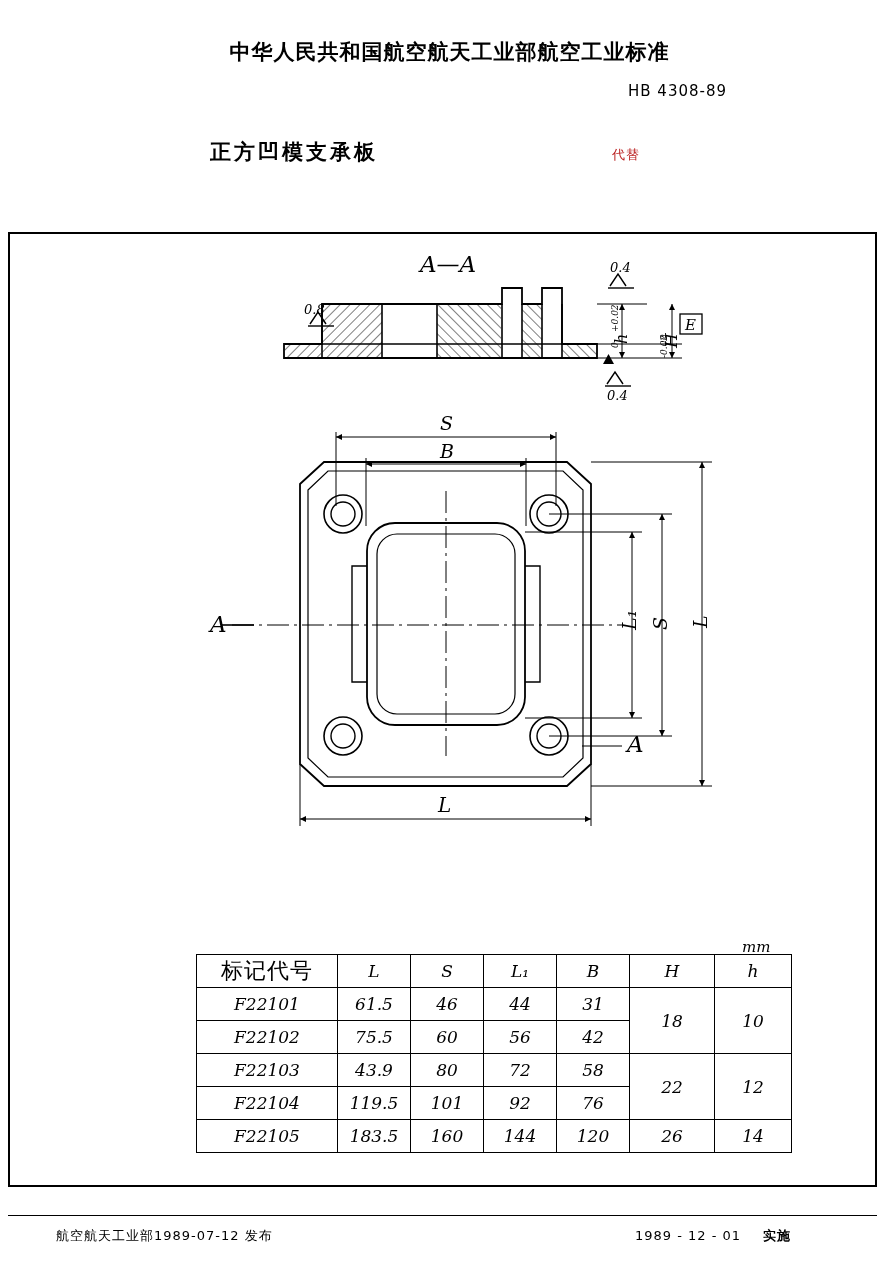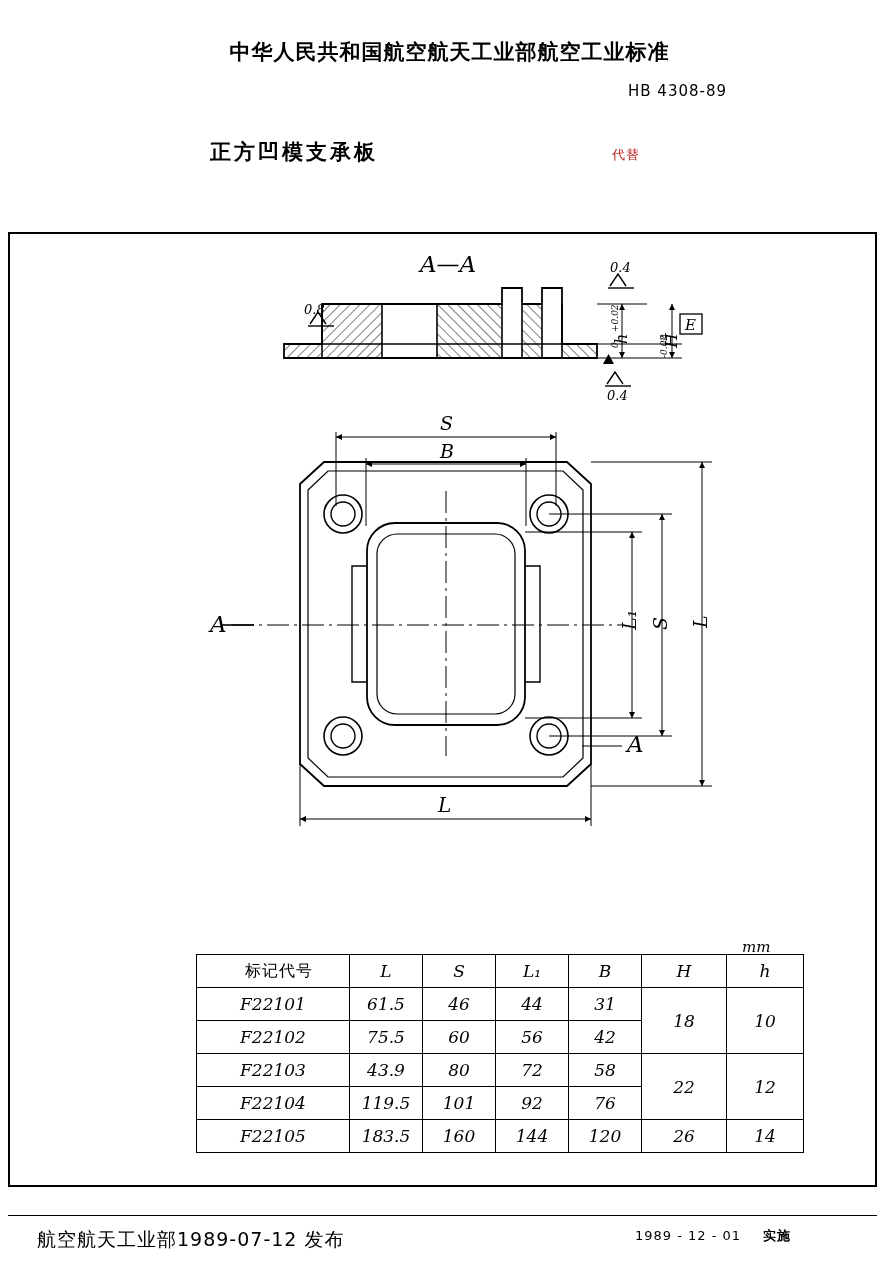--- a/index.html
+++ b/index.html
@@ -88,23 +88,23 @@
   }
   .footer-rule {
     position: absolute;
     left: 8px; top: 1215px;
     width: 869px;
     height: 1px;
     background: #000;
   }
   .footer-left {
     position: absolute;
-    left: 37px; top: 1227px;
-    font-family: "DejaVu Sans", sans-serif;
-    font-size: 19px;
+    left: 56px; top: 1227px;
+    font-family: "DejaVu Sans", sans-serif;
+    font-size: 13px;
     letter-spacing: 1px;
   }
   .footer-right {
     position: absolute;
     left: 635px; top: 1227px;
     font-family: "DejaVu Sans", sans-serif;
     font-size: 13px;
     letter-spacing: 1px;
   }
   .footer-right .pub {
@@ -151,23 +151,22 @@
     font-weight: normal;
     height: 32px;
     padding: 0;
   }
   .spec-table th {
     font-size: 17px;
   }
   .spec-table th.code-head {
     font-family: Liberation Serif, serif;
     font-style: normal;
-    font-size: 16px;
-    letter-spacing: 1px;
-    padding-left: 12px;
+    font-size: 22px;
+    letter-spacing: 1px;
   }
   .col-code { width: 140px; }
   .col-l { width: 72px; }
   .col-s { width: 72px; }
   .col-l1 { width: 72px; }
   .col-b { width: 72px; }
   .col-h { width: 84px; }
   .col-hh { width: 76px; }
 </style>
 </head>

